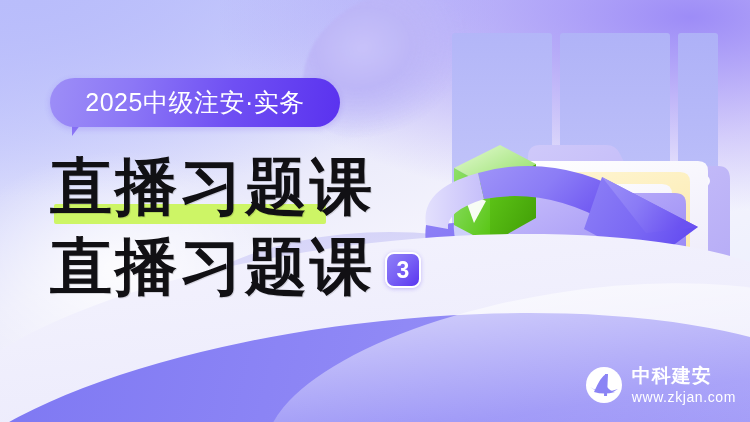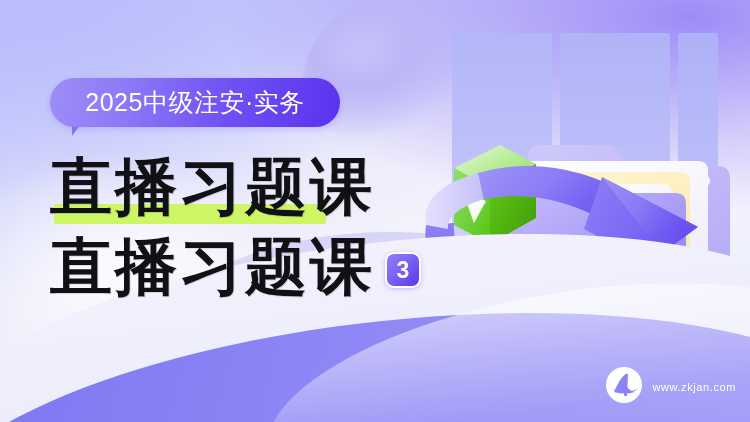--- a/index.html
+++ b/index.html
@@ -118,21 +118,21 @@
 
   
   .logo{position:absolute;right:14px;bottom:18px;display:flex;align-items:center;gap:9px;}
   .logo-mark{width:38px;height:38px;flex:0 0 38px;}
   .logo-copy{display:flex;flex-direction:column;justify-content:center;line-height:1;}
   .logo-name{
     color:#ffffff;font-size:19px;font-weight:700;letter-spacing:1px;
     font-family:"DejaVu Sans","Liberation Sans",sans-serif;
   }
   .logo-url{
-    color:#ffffff;font-size:11px;letter-spacing:.6px;margin-top:5px;
+    color:#ffffff;font-size:14px;letter-spacing:.6px;margin-top:5px;
     font-family:"Liberation Sans",sans-serif;
   }
 </style>
 </head>
 <body>
 
 <div class="banner">
 
   <div class="bg-blob"></div>
   <div class="bg-soft-left"></div>
@@ -246,17 +246,18 @@
   <div class="logo">
     <span class="logo-mark">
       <svg viewBox="0 0 38 38" xmlns="http://www.w3.org/2000/svg">
         <circle cx="19" cy="19" r="18" fill="#ffffff"></circle>
         <path d="M9 26 q7 -16 12 -18 q-2 9 1 13 q3 4 8 5 q-11 3 -21 0 z" fill="#8b84f5"></path>
         <path d="M5 21 q12 8 28 2 q-13 9 -28 -2 z" fill="#8b84f5"></path>
         <path d="M20 8 l3 0 l-1 22 l-3 0 z" fill="#8b84f5"></path>
       </svg>
     </span>
     <span class="logo-copy">
+      <span class="logo-name">中科建安</span>
       <span class="logo-url">www.zkjan.com</span>
     </span>
   </div>
 
 </div>
 
 </body></html>

